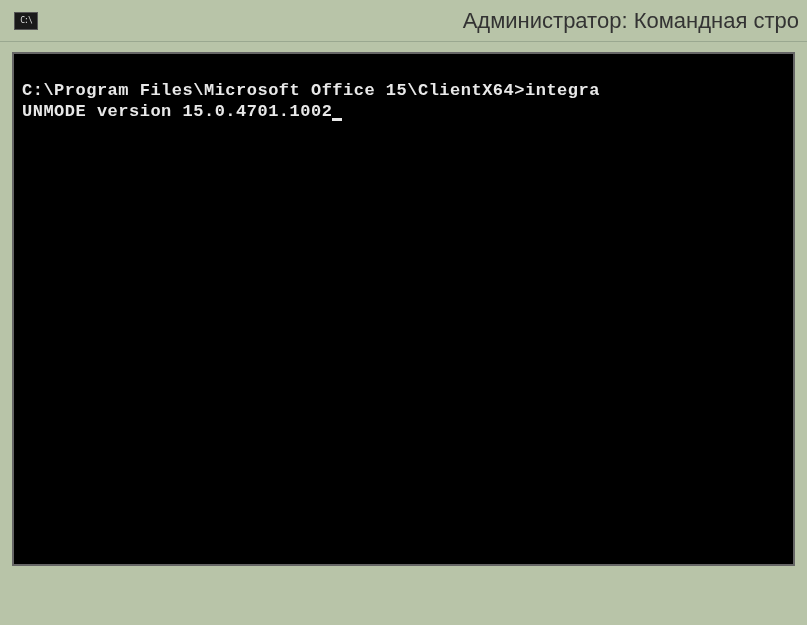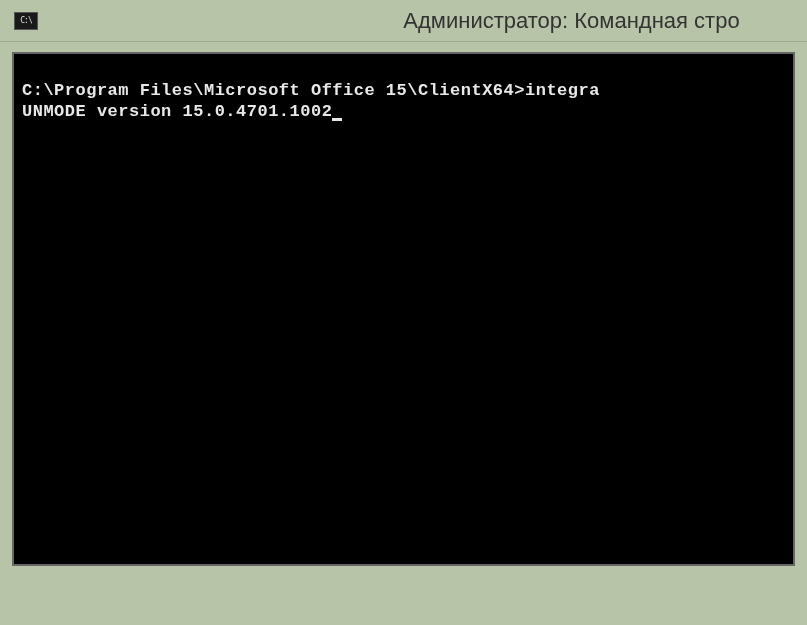--- a/index.html
+++ b/index.html
@@ -35,21 +35,21 @@
       position: relative;
     }
     .app-icon-inner {
       color: #ddd;
       font-size: 8px;
       font-family: monospace;
       letter-spacing: -1px;
     }
     .title-text {
       flex: 1;
-      text-align: center;
+      text-align: right;
       color: #333;
       font-size: 22px;
       font-weight: 400;
       white-space: nowrap;
       overflow: hidden;
       padding-left: 300px;
     }
     .console-area {
       margin: 10px 12px 12px 12px;
       background: #000;

